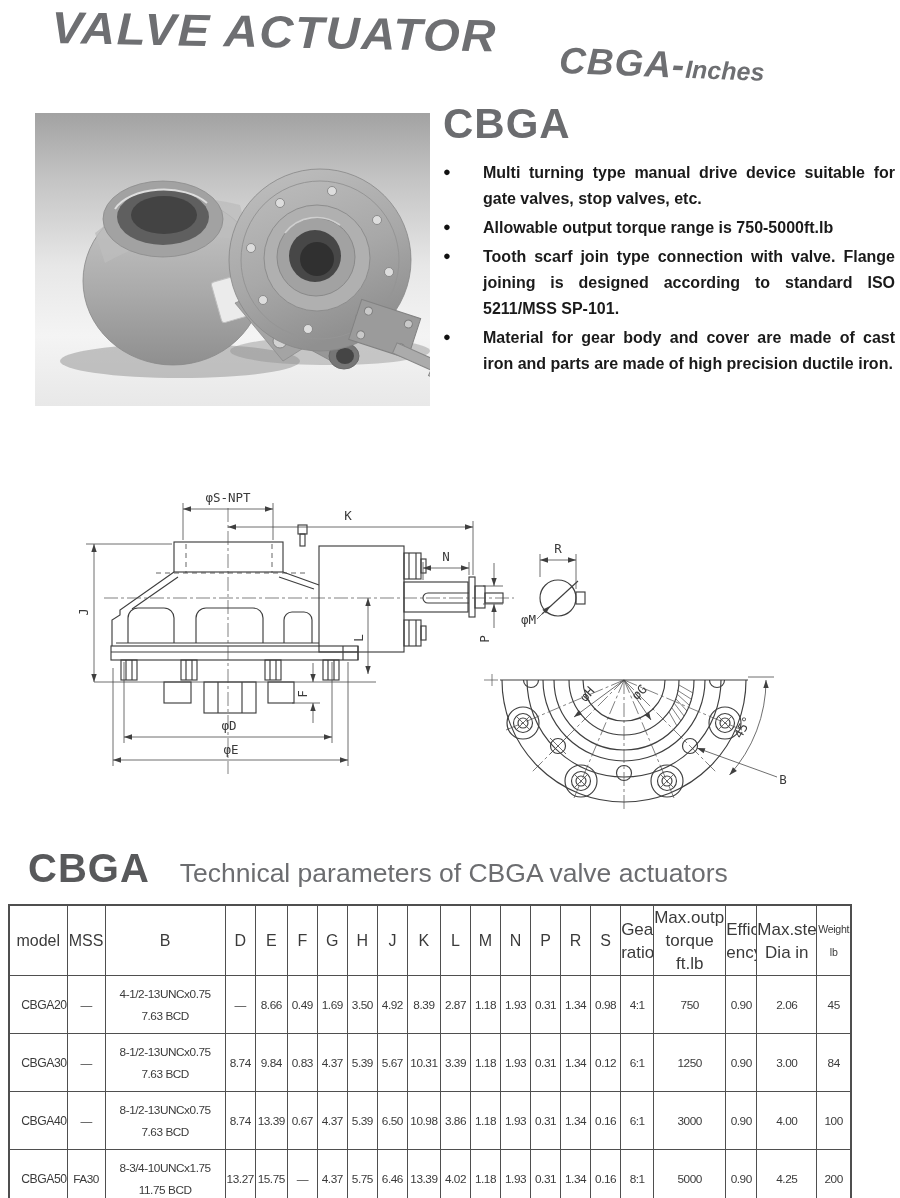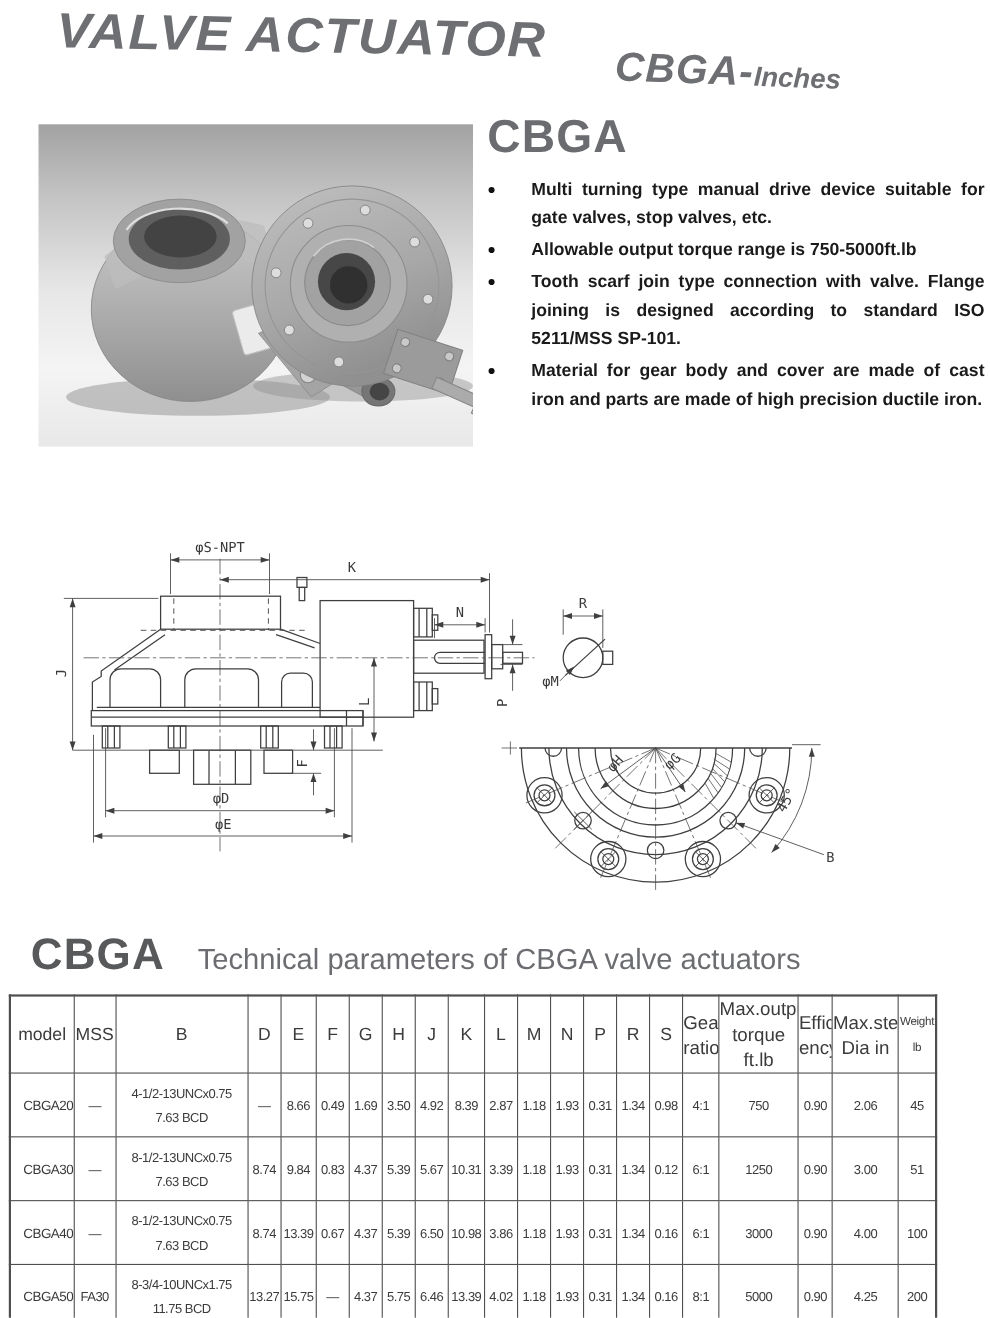--- a/index.html
+++ b/index.html
@@ -22,21 +22,21 @@
   
   .intro-head{left:443px;top:100px;width:450px;display:flex;align-items:baseline;white-space:nowrap;}
   .intro-cbga{font-size:42px;font-weight:bold;color:#6b6c6f;letter-spacing:1px;}
   .intro-tag{font-size:20.5px;color:#6e6f72;margin-left:15px;}
   .bullets{left:443px;top:160px;width:452px;margin:0;padding:0;list-style:none;}
   .bullets li{display:flex;margin:0 0 3px 0;}
   .bullets .dot{width:40px;flex:0 0 40px;font-size:13px;color:#111;padding-top:4px;}
   .bullets .btext{flex:1;font-size:16px;font-weight:bold;color:#1a1a1a;line-height:26px;text-align:justify;}
 
   
-  .drawing{left:8px;top:462px;width:860px;height:378px;}
+  .drawing{left:36px;top:462px;width:860px;height:378px;}
   .drawing svg{display:block;}
   .dwg-line{stroke:#3f3f3f;fill:none;stroke-width:1.15;}
   .dwg-thin{stroke:#4a4a4a;fill:none;stroke-width:0.8;}
   .dwg-dash{stroke:#4a4a4a;fill:none;stroke-width:0.85;stroke-dasharray:5 4;}
   .dwg-cl{stroke:#4a4a4a;fill:none;stroke-width:0.7;stroke-dasharray:14 3 3 3;}
   .dwg-hatch{stroke:#4a4a4a;fill:none;stroke-width:0.7;}
   .dwg-arrow{fill:#3f3f3f;stroke:none;}
   .dwg-txt{font-family:"DejaVu Sans Mono",monospace;font-size:12.5px;fill:#3a3a3a;stroke:none;}
 
   
@@ -459,21 +459,21 @@
         <td>3.39</td>
         <td>1.18</td>
         <td>1.93</td>
         <td>0.31</td>
         <td>1.34</td>
         <td>0.12</td>
         <td>6:1</td>
         <td>1250</td>
         <td>0.90</td>
         <td>3.00</td>
-        <td>51</td>
+        <td>84</td>
       </tr>
       <tr>
         <td>CBGA40</td>
         <td>—</td>
         <td>
           <div>8-1/2-13UNCx0.75</div>
           <div>7.63 BCD</div>
         </td>
         <td>8.74</td>
         <td>13.39</td>

